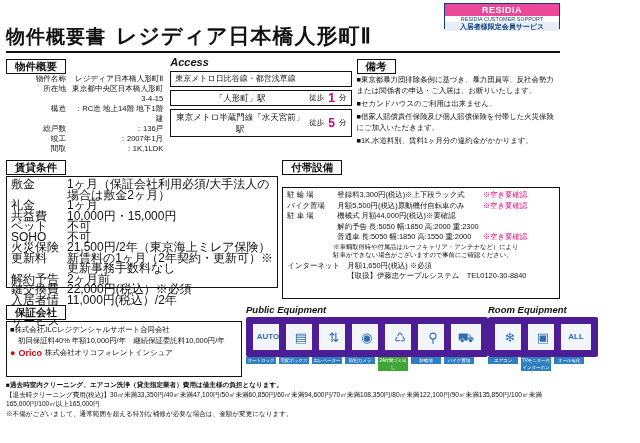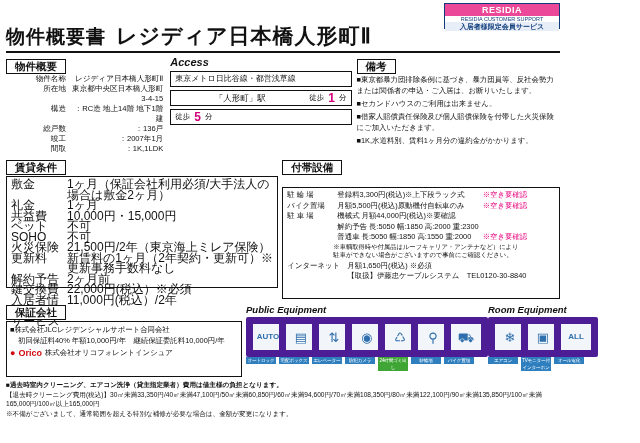--- a/index.html
+++ b/index.html
@@ -126,20 +126,21 @@
       <div class="acc-line">
         <span class="st">東京メトロ日比谷線・都営浅草線</span>
       </div>
       <div class="acc-line">
         <span class="acc-center">「人形町」駅</span>
         <span class="walk">徒歩</span>
         <span class="min">1</span>
         <span class="walk">分</span>
       </div>
       <div class="acc-line">
+        <span class="acc-center">東京メトロ半蔵門線「水天宮前」駅</span>
         <span class="walk">徒歩</span>
         <span class="min">5</span>
         <span class="walk">分</span>
       </div>
     </div>
 
     <div style="width:230px;">
       <div class="sec-title">備考</div>
       <div class="memo">
         <div>■東京都暴力団排除条例に基づき、暴力団員等、反社会勢力または関係者の申込・ご入居は、お断りいたします。</div>

